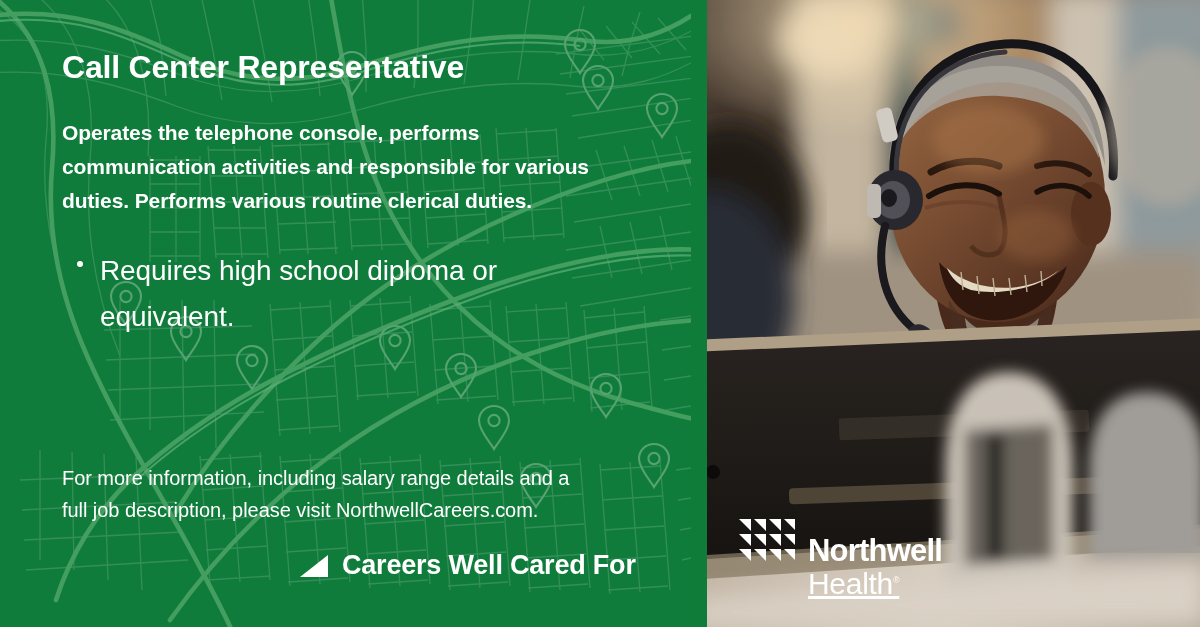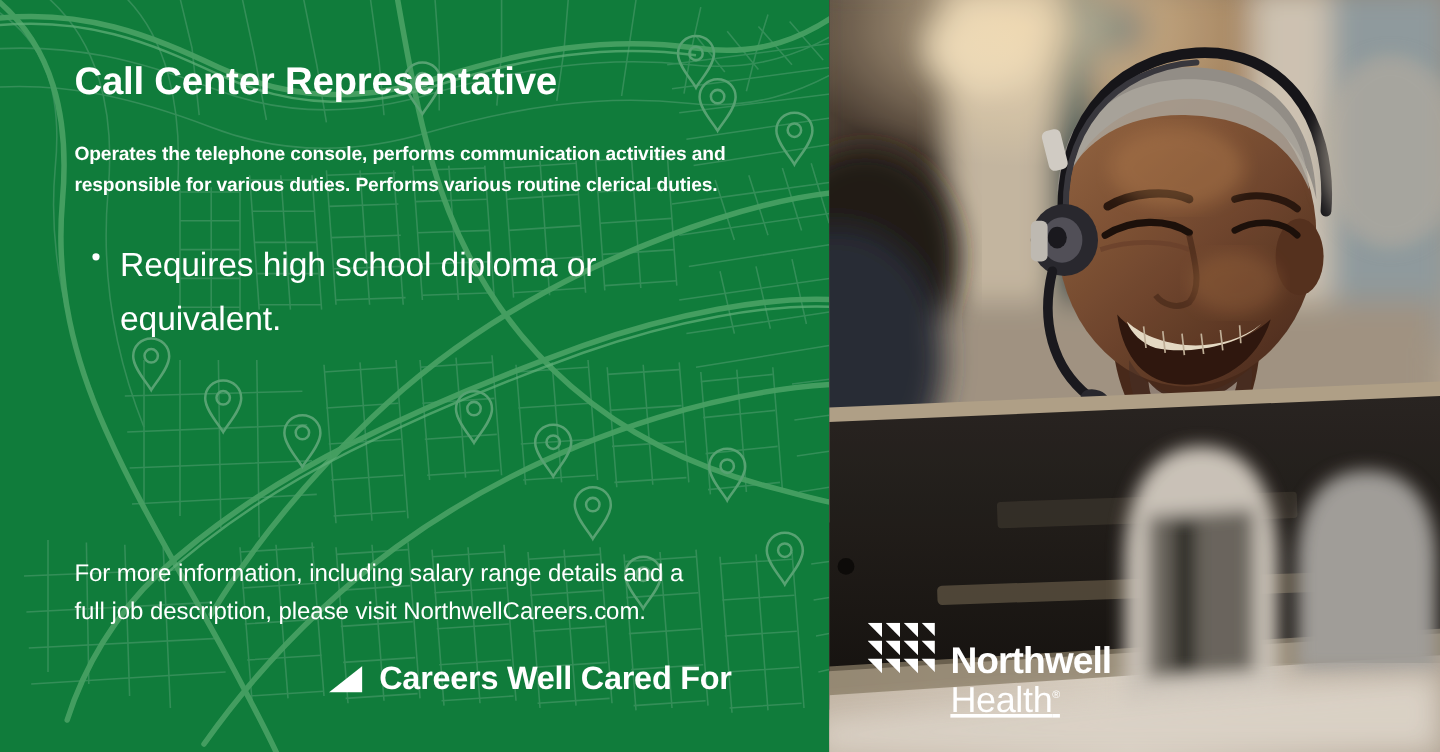--- a/index.html
+++ b/index.html
@@ -6,20 +6,21 @@
   * { margin:0; padding:0; box-sizing:border-box; }
   html, body {
     width:1200px; height:627px; overflow:hidden;
     background:#0f7c3a;
     font-family:"Liberation Sans", sans-serif;
     -webkit-font-smoothing:antialiased;
   }
   #ad {
     position:relative; width:1200px; height:627px; overflow:hidden;
     display:flex;
+    gap:16px;
   }
 
   
   .panel {
     position:relative;
     width:691px; height:627px;
     background:#107c3b;
     overflow:hidden;
     flex:0 0 691px;
   }
@@ -40,21 +41,21 @@
     font-size:32px;
     font-weight:bold;
     letter-spacing:-0.2px;
     line-height:1.1;
     margin-top:6px;
   }
 
   .summary {
     margin-top:31px;
     color:#ffffff;
-    font-size:16px;
+    font-size:21px;
     font-weight:bold;
     line-height:1.62;
     max-width:560px;
     letter-spacing:-0.1px;
   }
 
   .reqs {
     margin-top:30px;
     list-style:none;
     max-width:560px;
@@ -81,21 +82,21 @@
     left:62px; top:462px;
     width:520px;
     color:#ffffff;
     font-size:20px;
     line-height:1.62;
     letter-spacing:-0.05px;
   }
 
   .tagline {
     position:absolute;
-    left:274px; bottom:46px;
+    left:300px; bottom:46px;
     display:flex; align-items:center; gap:14px;
   }
   .tagline .tri { display:block; width:28px; height:22px; }
   .tagline .txt {
     color:#ffffff;
     font-size:27px;
     font-weight:bold;
     letter-spacing:-0.2px;
     white-space:nowrap;
   }

